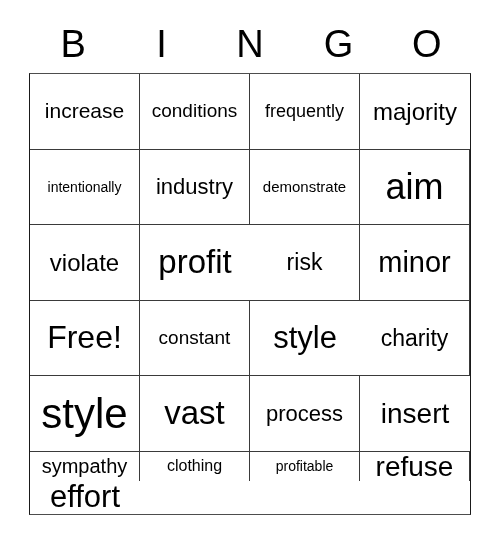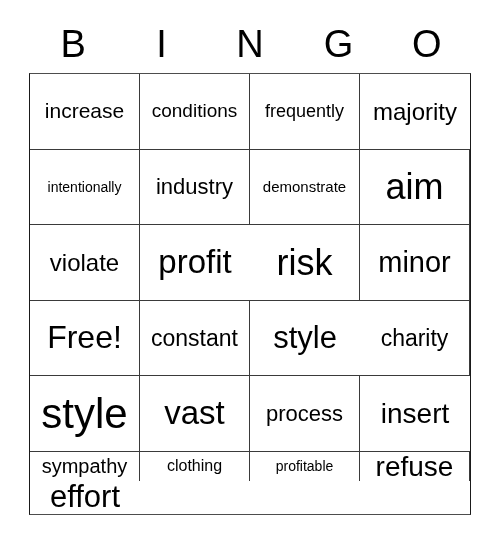--- a/index.html
+++ b/index.html
@@ -129,30 +129,30 @@
       <span class="cell-text" style="font-size: 36px;">aim</span>
     </div>
     <div class="bingo-cell">
       <span class="cell-text" style="font-size: 24px;">violate</span>
     </div>
     <div class="bingo-cell col-last">
       <span class="cell-text" style="font-size: 33px;">profit</span>
     </div>
 
     <div class="bingo-cell">
-      <span class="cell-text" style="font-size: 36px;">risk</span>
+      <span class="cell-text" style="font-size: 23px;">risk</span>
     </div>
     <div class="bingo-cell">
       <span class="cell-text" style="font-size: 29px;">minor</span>
     </div>
     <div class="bingo-cell">
       <span class="cell-text" style="font-size: 32px;">Free!</span>
     </div>
     <div class="bingo-cell">
-      <span class="cell-text" style="font-size: 23px;">constant</span>
+      <span class="cell-text" style="font-size: 19px;">constant</span>
     </div>
     <div class="bingo-cell col-last">
       <span class="cell-text" style="font-size: 31px;">style</span>
     </div>
 
     <div class="bingo-cell">
       <span class="cell-text" style="font-size: 23px;">charity</span>
     </div>
     <div class="bingo-cell">
       <span class="cell-text" style="font-size: 42px;">style</span>

